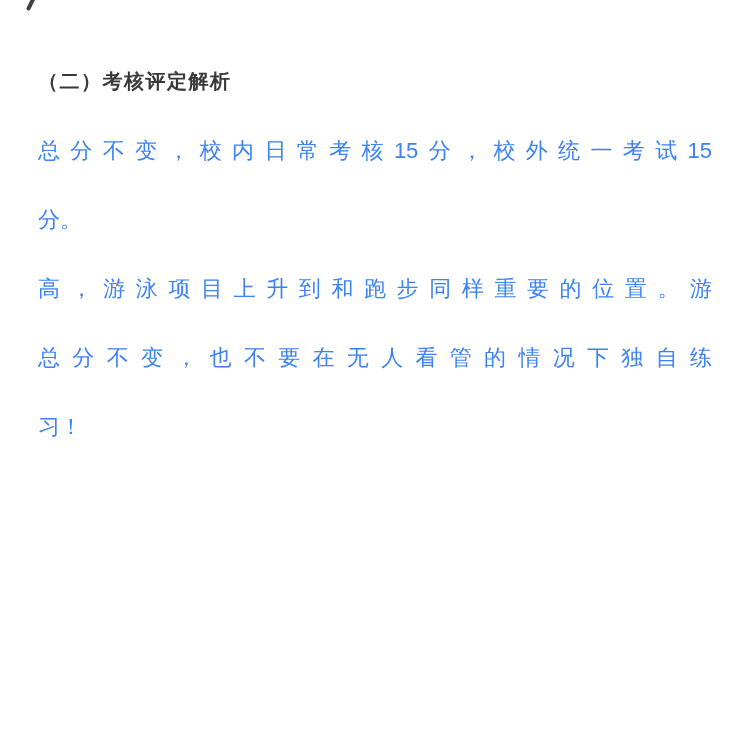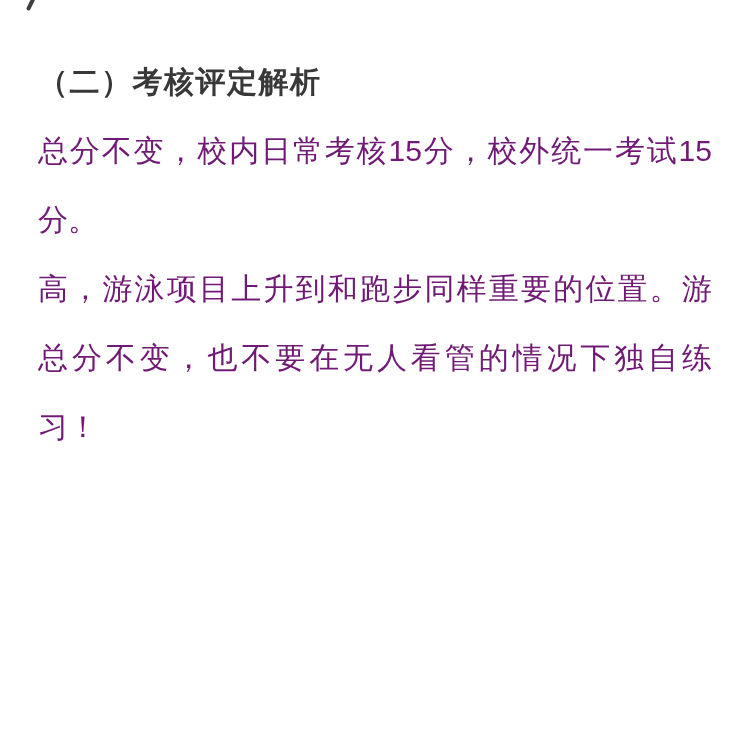--- a/index.html
+++ b/index.html
@@ -30,32 +30,32 @@
     top: -4px;
     width: 4px;
     height: 15px;
     background: #3f3f3f;
     border-radius: 2px;
     transform: rotate(26deg);
   }
   .heading {
     height: 69px;
     line-height: 69px;
-    font-size: 30px;
+    font-size: 20px;
     font-weight: 700;
     color: #383838;
     letter-spacing: 1.5px;
     white-space: nowrap;
   }
   .line {
     height: 69px;
     line-height: 69px;
-    font-size: 30px;
+    font-size: 22px;
     font-weight: 400;
-    color: #701a75;
+    color: #3b82f6;
     white-space: nowrap;
   }
   .line.just {
     text-align: justify;
     text-align-last: justify;
     text-justify: inter-character;
   }
 </style>
 </head>
 <body>

